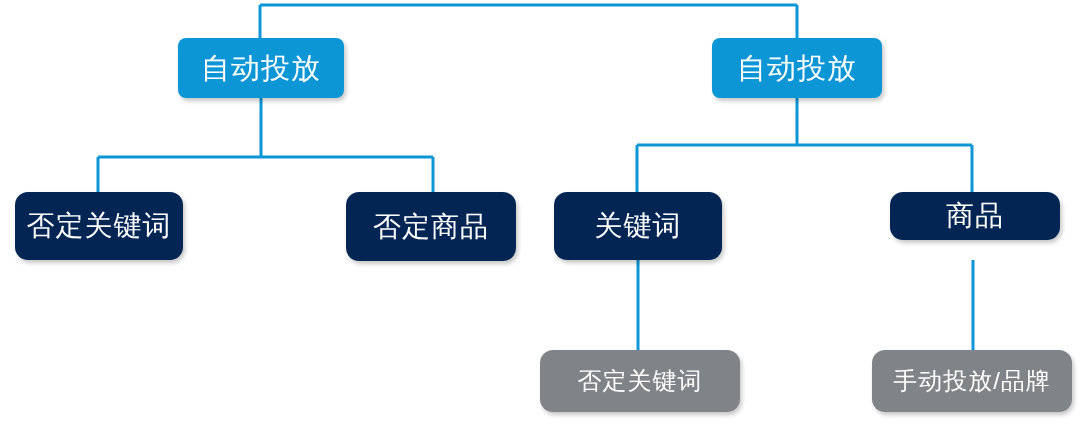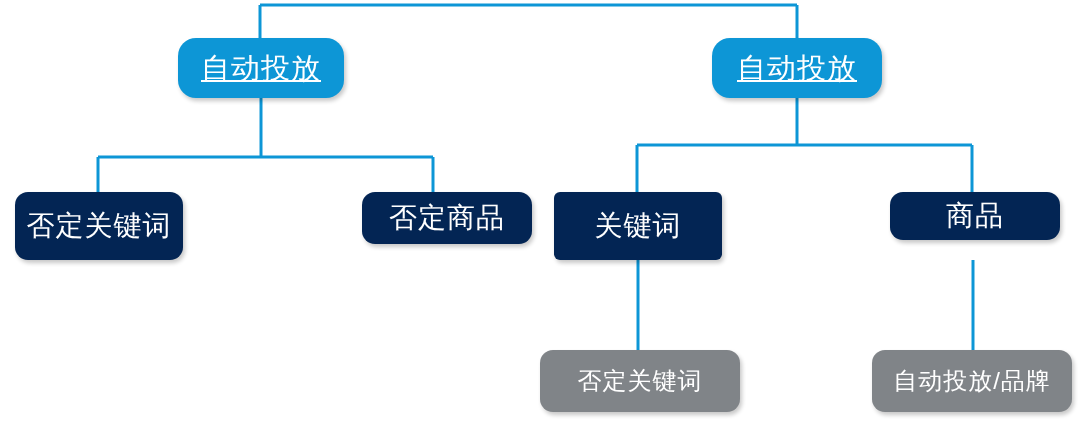--- a/index.html
+++ b/index.html
@@ -36,22 +36,21 @@
     white-space: nowrap;
     box-shadow: 2px 3px 4px rgba(0,0,0,0.22);
   }
   .node-label {
     display: block;
     letter-spacing: 1px;
   }
   .lvl1 {
     background: #0d96d6;
     font-size: 29px;
-    border-radius: 18px;
-    text-decoration: underline;
+    border-radius: 8px;
   }
   .lvl2 {
     background: #032554;
     font-size: 28px;
     border-radius: 13px;
   }
   .lvl3 {
     background: #808488;
     font-size: 24px;
     border-radius: 13px;
@@ -91,33 +90,33 @@
   </div>
 
   <div class="node lvl1" style="left:712px; top:38px; width:170px; height:60px;">
     <span class="node-label">自动投放</span>
   </div>
 
   <div class="node lvl2" style="left:15px; top:192px; width:168px; height:68px;">
     <span class="node-label">否定关键词</span>
   </div>
 
-  <div class="node lvl2" style="left:362px; top:192px; width:170px; height:52px;">
+  <div class="node lvl2" style="left:346px; top:192px; width:170px; height:69px;">
     <span class="node-label">否定商品</span>
   </div>
 
-  <div class="node lvl2" style="left:554px; top:192px; width:168px; height:68px;border-radius:6px;">
+  <div class="node lvl2" style="left:554px; top:192px; width:168px; height:68px;">
     <span class="node-label">关键词</span>
   </div>
 
   <div class="node lvl2" style="left:890px; top:192px; width:170px; height:48px;">
     <span class="node-label">商品</span>
   </div>
 
   <div class="node lvl3" style="left:540px; top:350px; width:200px; height:62px;">
     <span class="node-label">否定关键词</span>
   </div>
 
   <div class="node lvl3" style="left:872px; top:350px; width:200px; height:62px;">
-    <span class="node-label">自动投放/品牌</span>
+    <span class="node-label">手动投放/品牌</span>
   </div>
 
 </div>
 
 </body></html>

